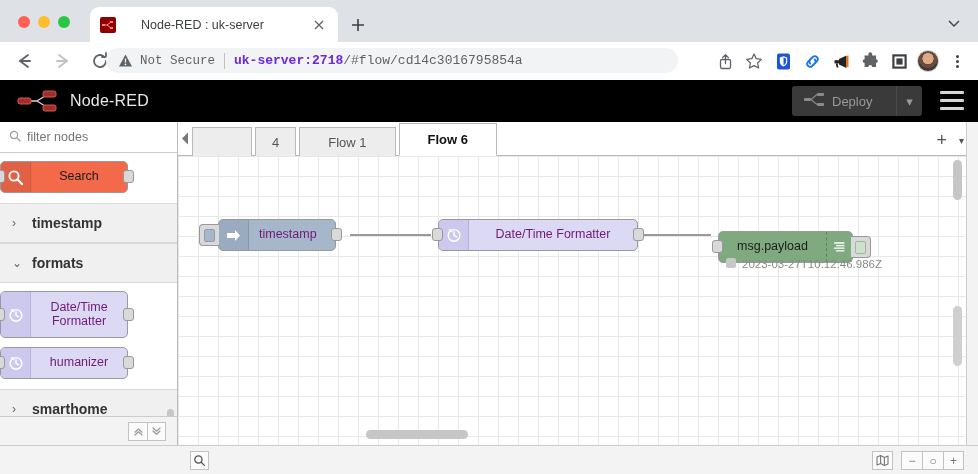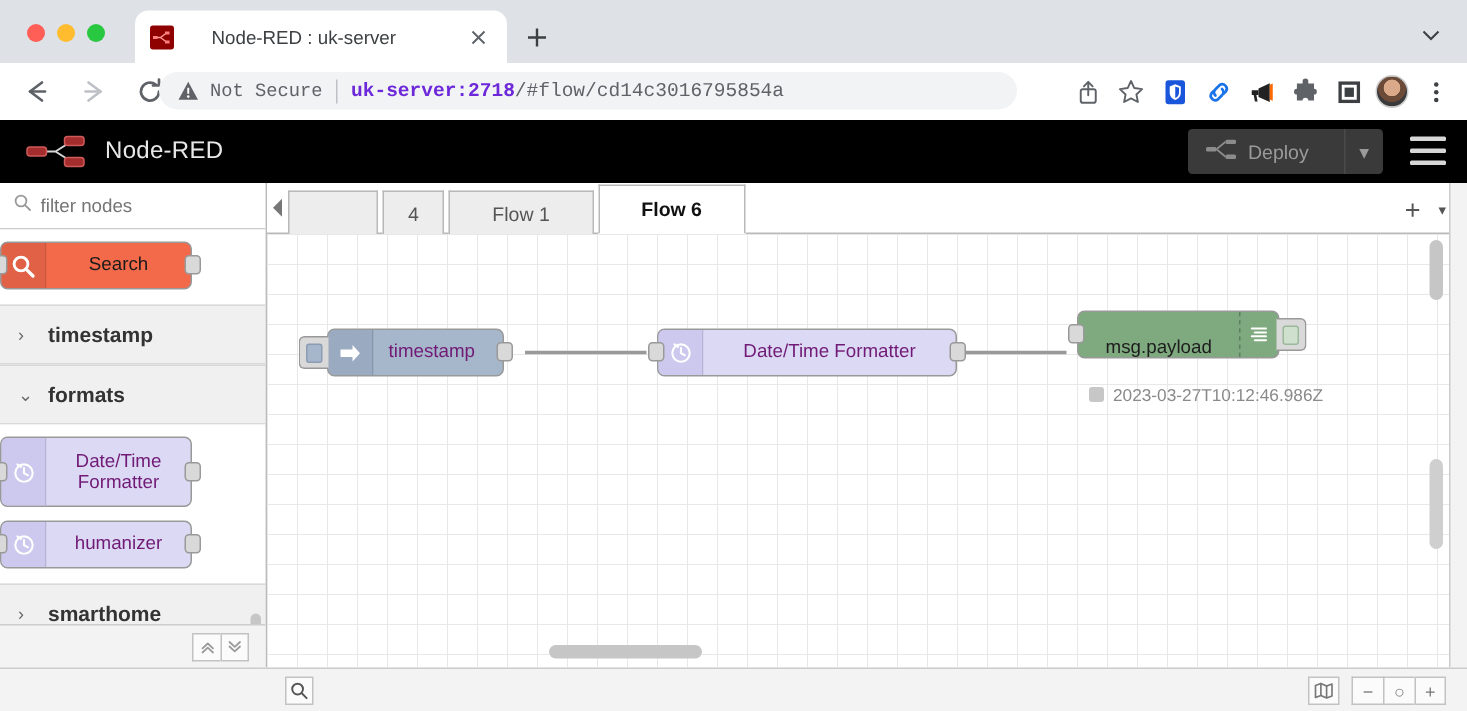--- a/index.html
+++ b/index.html
@@ -591,21 +591,21 @@
         <svg width="18" height="18" viewBox="0 0 18 18">
           <circle cx="9" cy="9.4" r="5.8" stroke="#fff" stroke-width="1.4" fill="none"></circle>
           <path d="M9 6 L9 9.4 L11.6 10.9" stroke="#fff" stroke-width="1.4" fill="none" stroke-linecap="round"></path>
           <path d="M4.6 3.6 L7 5.2" stroke="#fff" stroke-width="1.4" stroke-linecap="round"></path>
         </svg>
       </span>
       <span class="nlabel">Date/Time Formatter</span>
       <span class="port out"></span>
     </div>
 
-    <div class="canvas-node nrnode node-debug" style="left:540px; top:51px;align-items:flex-end;">
+    <div class="canvas-node nrnode node-debug" style="left:540px; top:75px;">
       <span class="port in"></span>
       <span class="nlabel">msg.payload</span>
       <span class="debug-icon-box">
         <svg width="15" height="15" viewBox="0 0 15 15">
           <path d="M2.5 3 L12 3 M4.5 5.6 L12 5.6 M2.5 8.2 L12 8.2 M4.5 10.8 L12 10.8" stroke="#fff" stroke-width="1.3" stroke-linecap="round"></path>
         </svg>
       </span>
       <span class="debug-toggle">
           <i></i>
         </span>

